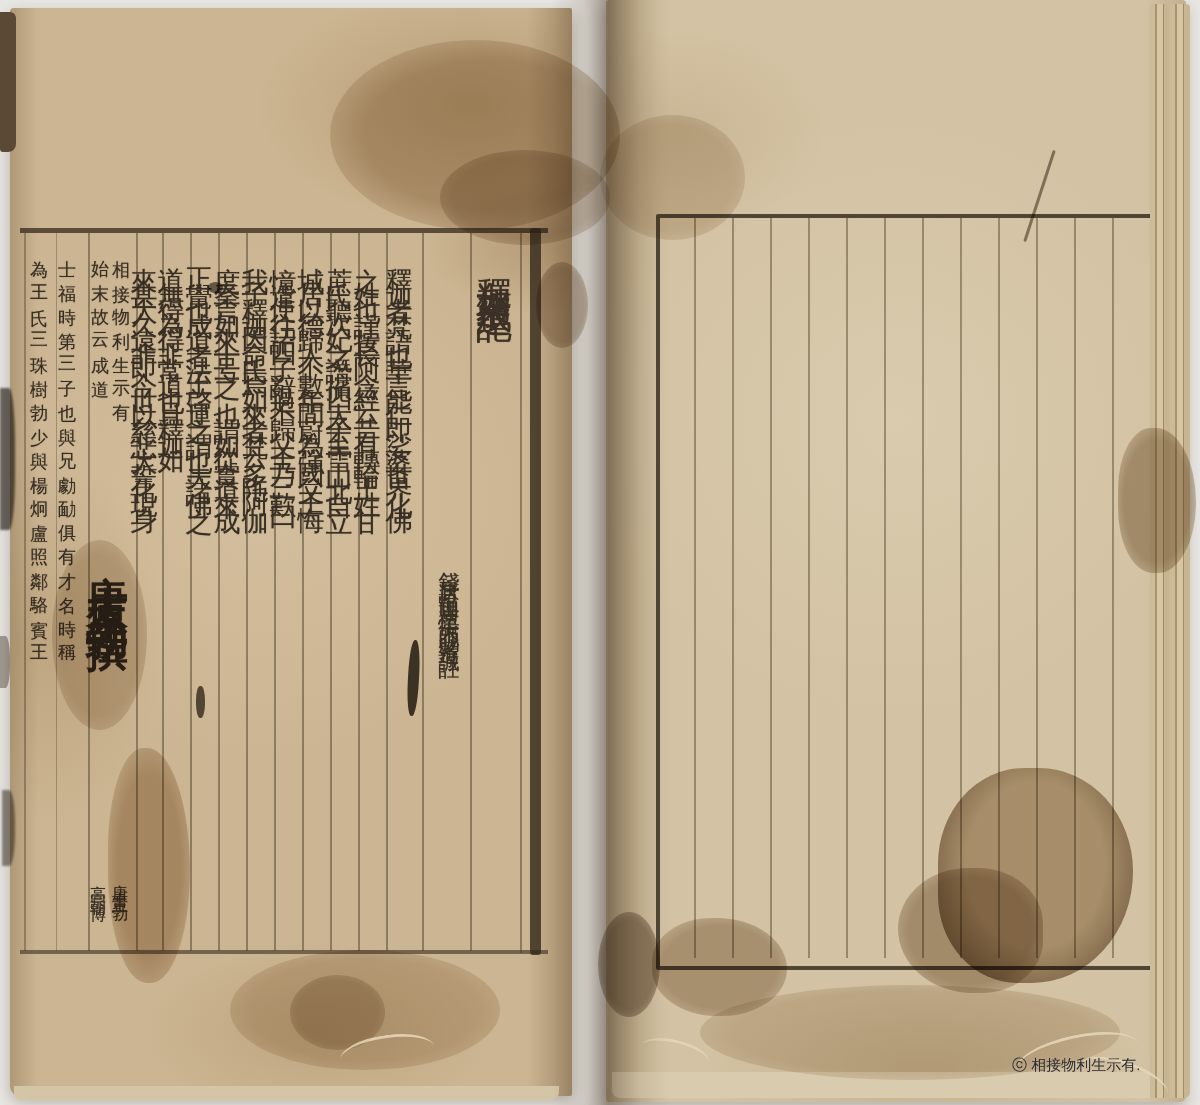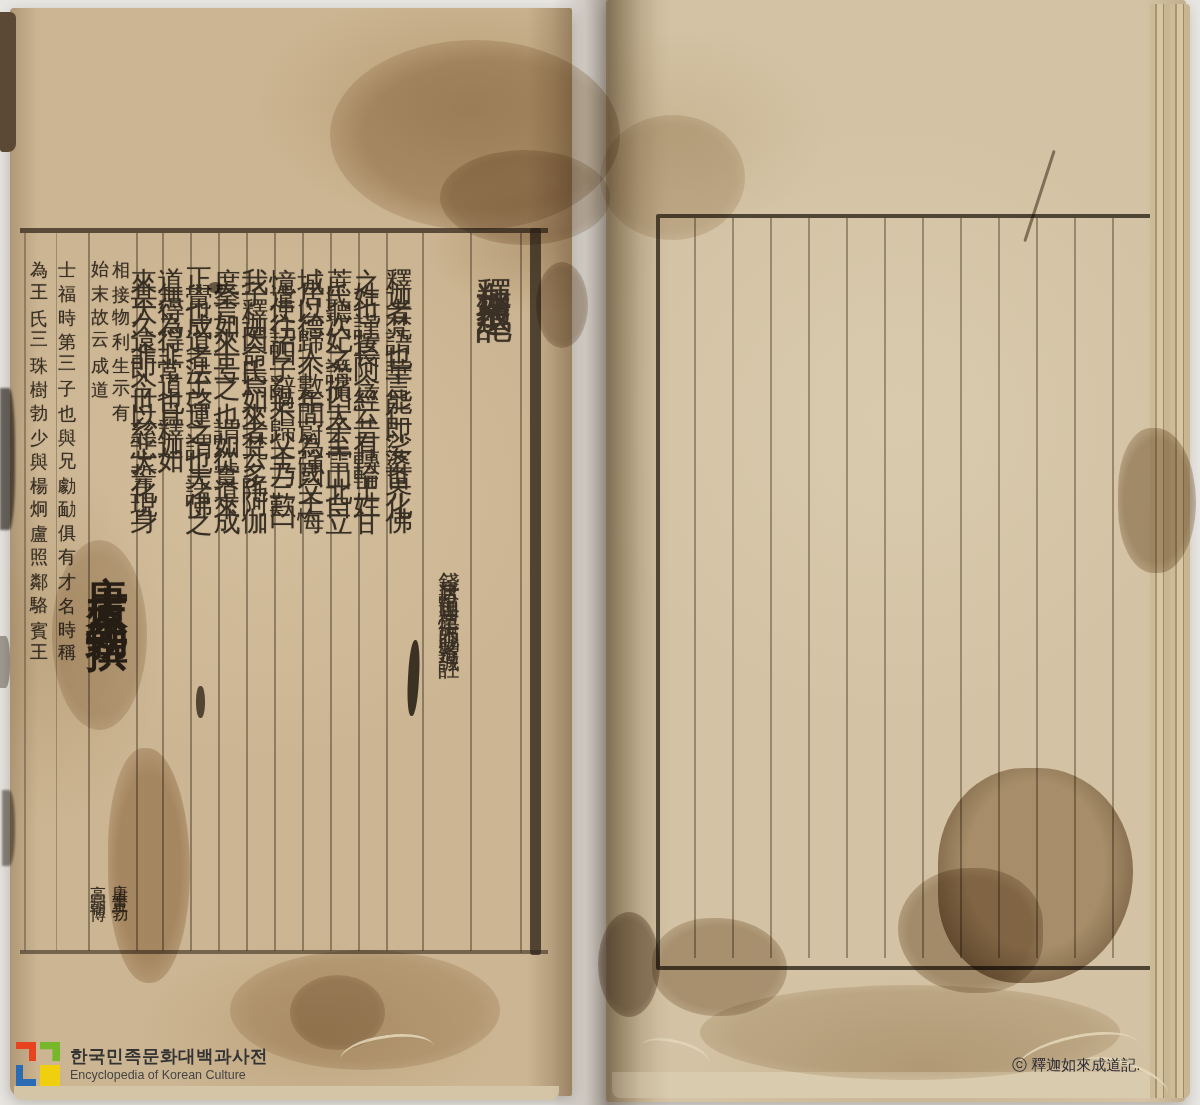--- a/index.html
+++ b/index.html
@@ -137,26 +137,16 @@
   <div class="stain" style="left:600px;top:115px;width:145px;height:125px;background:radial-gradient(ellipse, rgba(148,116,70,.25) 0 60%, transparent 100%);"></div>
   <div class="blot" style="left:1038px;top:148px;width:3px;height:96px;background:rgba(70,55,35,.55);transform:rotate(18deg);border-radius:2px;"></div>
 
   <div class="squiggle" style="left:1015px;top:1035px;width:125px;height:42px;transform:rotate(-12deg);"></div>
   <div class="squiggle" style="left:1080px;top:1062px;width:90px;height:30px;transform:rotate(20deg);"></div>
   <div class="squiggle" style="left:340px;top:1035px;width:95px;height:34px;transform:rotate(-8deg);border-top-color:rgba(232,221,192,.8);"></div>
   <div class="squiggle" style="left:640px;top:1040px;width:70px;height:26px;transform:rotate(14deg);border-top-color:rgba(230,218,190,.7);"></div>
 
   <div class="gutter"></div>
 
-  <div class="footer" style="left:16px;top:1040px;width:300px;height:56px;">
-    <div style="position:absolute;left:0;top:2px;width:46px;height:46px;">
-      <div style="position:absolute;left:0;top:0;width:20px;height:19px;border-top:7px solid #e8431f;border-right:7px solid #e8431f;box-sizing:border-box;"></div>
-      <div style="position:absolute;left:24px;top:0;width:20px;height:19px;background:#76b82a;clip-path:polygon(0 0,100% 0,100% 100%,62% 100%,62% 38%,0 38%);"></div>
-      <div style="position:absolute;left:0;top:23px;width:20px;height:21px;border-left:7px solid #2b6bb3;border-bottom:7px solid #2b6bb3;box-sizing:border-box;"></div>
-      <div style="position:absolute;left:24px;top:23px;width:20px;height:21px;background:#f0cf0e;"></div>
-    </div>
-    <div style="position:absolute;left:54px;top:4px;font-size:17.5px;font-weight:bold;color:#333333;letter-spacing:0.5px;">한국민족문화대백과사전</div>
-    <div style="position:absolute;left:54px;top:28px;font-size:12.5px;color:#454545;">Encyclopedia of Korean Culture</div>
-  </div>
 
-  <div class="footer" style="left:1012px;top:1056px;font-size:15px;color:#2d2d35;">ⓒ 釋迦如來成道記.</div>
+  <div class="footer" style="left:1012px;top:1056px;font-size:15px;color:#2d2d35;">ⓒ 相接物利生示有.</div>
 
 </div>
 
 </body></html>

